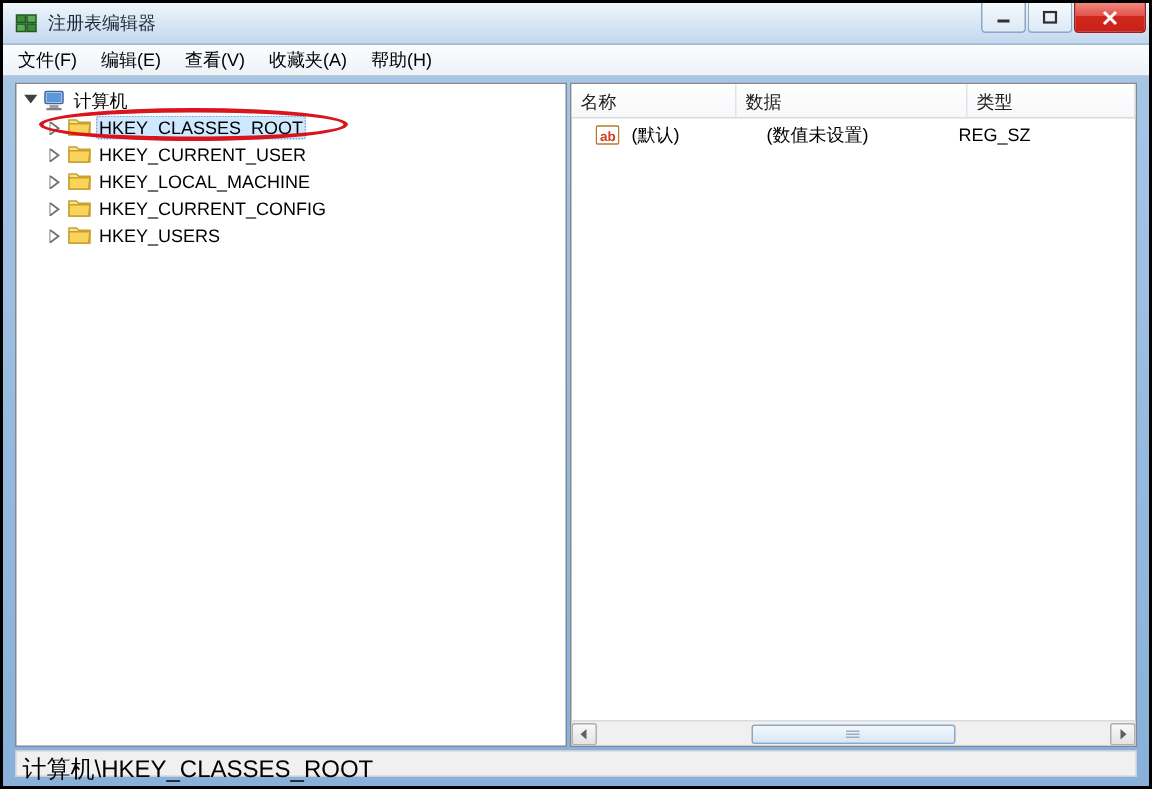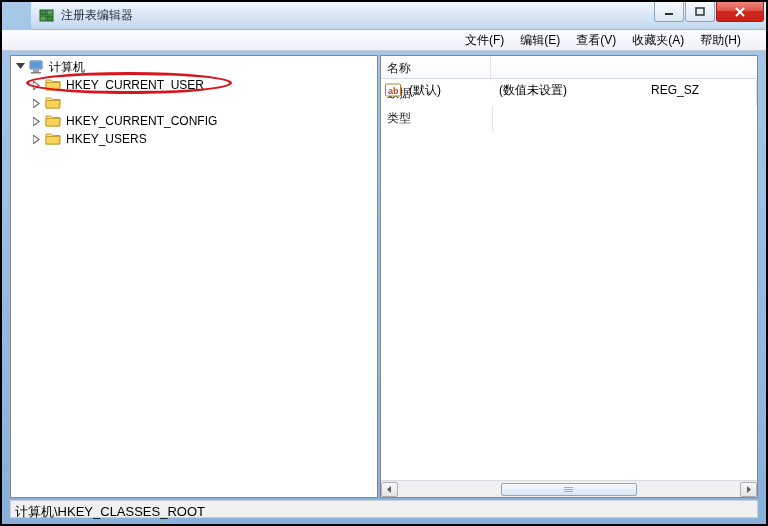--- a/index.html
+++ b/index.html
@@ -18,21 +18,20 @@
 
   
   .titlebar {
     height: 28px;
     background: linear-gradient(to bottom, #f0f6fc 0%, #d8e6f5 50%, #c2d8ef 100%);
     border-bottom: 1px solid #a0b8d0;
     display: flex;
     align-items: center;
     padding: 0 4px;
     position: relative;
-    margin-left: 29px;
   }
   .app-icon {
     width: 16px; height: 16px;
     margin: 0 6px 0 4px;
     flex-shrink: 0;
   }
   .title-text { color: #1a2a3a; font-size: 12px; }
   .win-controls {
     position: absolute;
     right: 2px;
@@ -57,22 +56,21 @@
   }
   .win-btn svg { display: block; }
 
   
   .menubar {
     height: 21px;
     background: linear-gradient(to bottom, #fbfcfe 0%, #eef3f9 100%);
     border-bottom: 1px solid #c0c8d0;
     display: flex;
     align-items: center;
-    padding: 0 17px;
-    justify-content: flex-end;
+    padding: 0 2px;
   }
   .menu-item {
     padding: 2px 8px;
     cursor: default;
   }
 
   
   .content {
     position: absolute;
     left: 8px; right: 8px;
@@ -134,28 +132,27 @@
     height: 22px;
     z-index: 50;
   }
 
   
   .list-header {
     display: flex;
     height: 23px;
     background: linear-gradient(to bottom, #ffffff 0%, #f7f8fa 100%);
     border-bottom: 1px solid #d8dce0;
-    flex-direction: column;
   }
   .col-head {
     padding: 4px 6px;
     border-right: 1px solid #e0e4e8;
     color: #202020;
   }
-  .list-body { padding: 2px 0; }
+  .list-body { padding: 2px 12px; }
   .list-row {
     display: flex;
     align-items: center;
     height: 18px;
   }
   .cell { padding: 2px 6px; white-space: nowrap; overflow: hidden; }
   .val-icon { width:16px; height:16px; margin-left:4px; margin-right:2px; flex-shrink:0;}
 
   
   .hscroll {
@@ -185,21 +182,21 @@
   .grip div{height:1px;background:#9ab0c8;}
 
   
   .statusbar {
     position: absolute;
     left: 8px; right: 8px; bottom: 6px;
     height: 18px;
     background: #f0f0f0;
     border: 1px solid #c8d0d8;
     padding: 2px 4px;
-    font-size: 13px;
+    font-size: 16px;
   }
 </style>
 </head>
 <body>
 
 <div class="titlebar">
   <span class="app-icon">
     <svg width="16" height="16" viewBox="0 0 16 16">
       <rect x="1" y="2" width="6" height="5" fill="#3a8a3a" stroke="#205820"></rect>
       <rect x="8" y="2" width="6" height="5" fill="#5aaa5a" stroke="#205820"></rect>
@@ -252,20 +249,32 @@
           <rect x="2" y="2" width="12" height="8" rx="1" fill="#cde4fa" stroke="#4060a0"></rect>
           <rect x="3" y="3" width="10" height="6" fill="#5a9ada"></rect>
           <rect x="5" y="11" width="6" height="2" fill="#a0a0a0"></rect>
           <rect x="3" y="13" width="10" height="1.5" fill="#808080"></rect>
         </svg>
       </span>
       <span class="tree-label">计算机</span>
     </div>
 
     <div id="tree-items">
+        <div class="tree-row selected">
+          <span class="tree-indent"></span>
+          <span class="expander">
+            <svg width="9" height="9">
+              <use href="#expand-ico"></use>
+            </svg>
+          </span>
+          <span class="node-icon"><svg width="16" height="16" viewBox="0 0 16 16">
+              <use href="#folder-ico"></use>
+            </svg></span>
+          <span class="tree-label">HKEY_CLASSES_ROOT</span>
+        </div>
         <div class="tree-row">
           <span class="tree-indent"></span>
           <span class="expander">
             <svg width="9" height="9">
               <use href="#expand-ico"></use>
             </svg>
           </span>
           <span class="node-icon"><svg width="16" height="16" viewBox="0 0 16 16">
               <use href="#folder-ico"></use>
             </svg></span>
@@ -274,20 +283,21 @@
         <div class="tree-row">
           <span class="tree-indent"></span>
           <span class="expander">
             <svg width="9" height="9">
               <use href="#expand-ico"></use>
             </svg>
           </span>
           <span class="node-icon"><svg width="16" height="16" viewBox="0 0 16 16">
               <use href="#folder-ico"></use>
             </svg></span>
+          <span class="tree-label">HKEY_LOCAL_MACHINE</span>
         </div>
         <div class="tree-row">
           <span class="tree-indent"></span>
           <span class="expander">
             <svg width="9" height="9">
               <use href="#expand-ico"></use>
             </svg>
           </span>
           <span class="node-icon"><svg width="16" height="16" viewBox="0 0 16 16">
               <use href="#folder-ico"></use>

